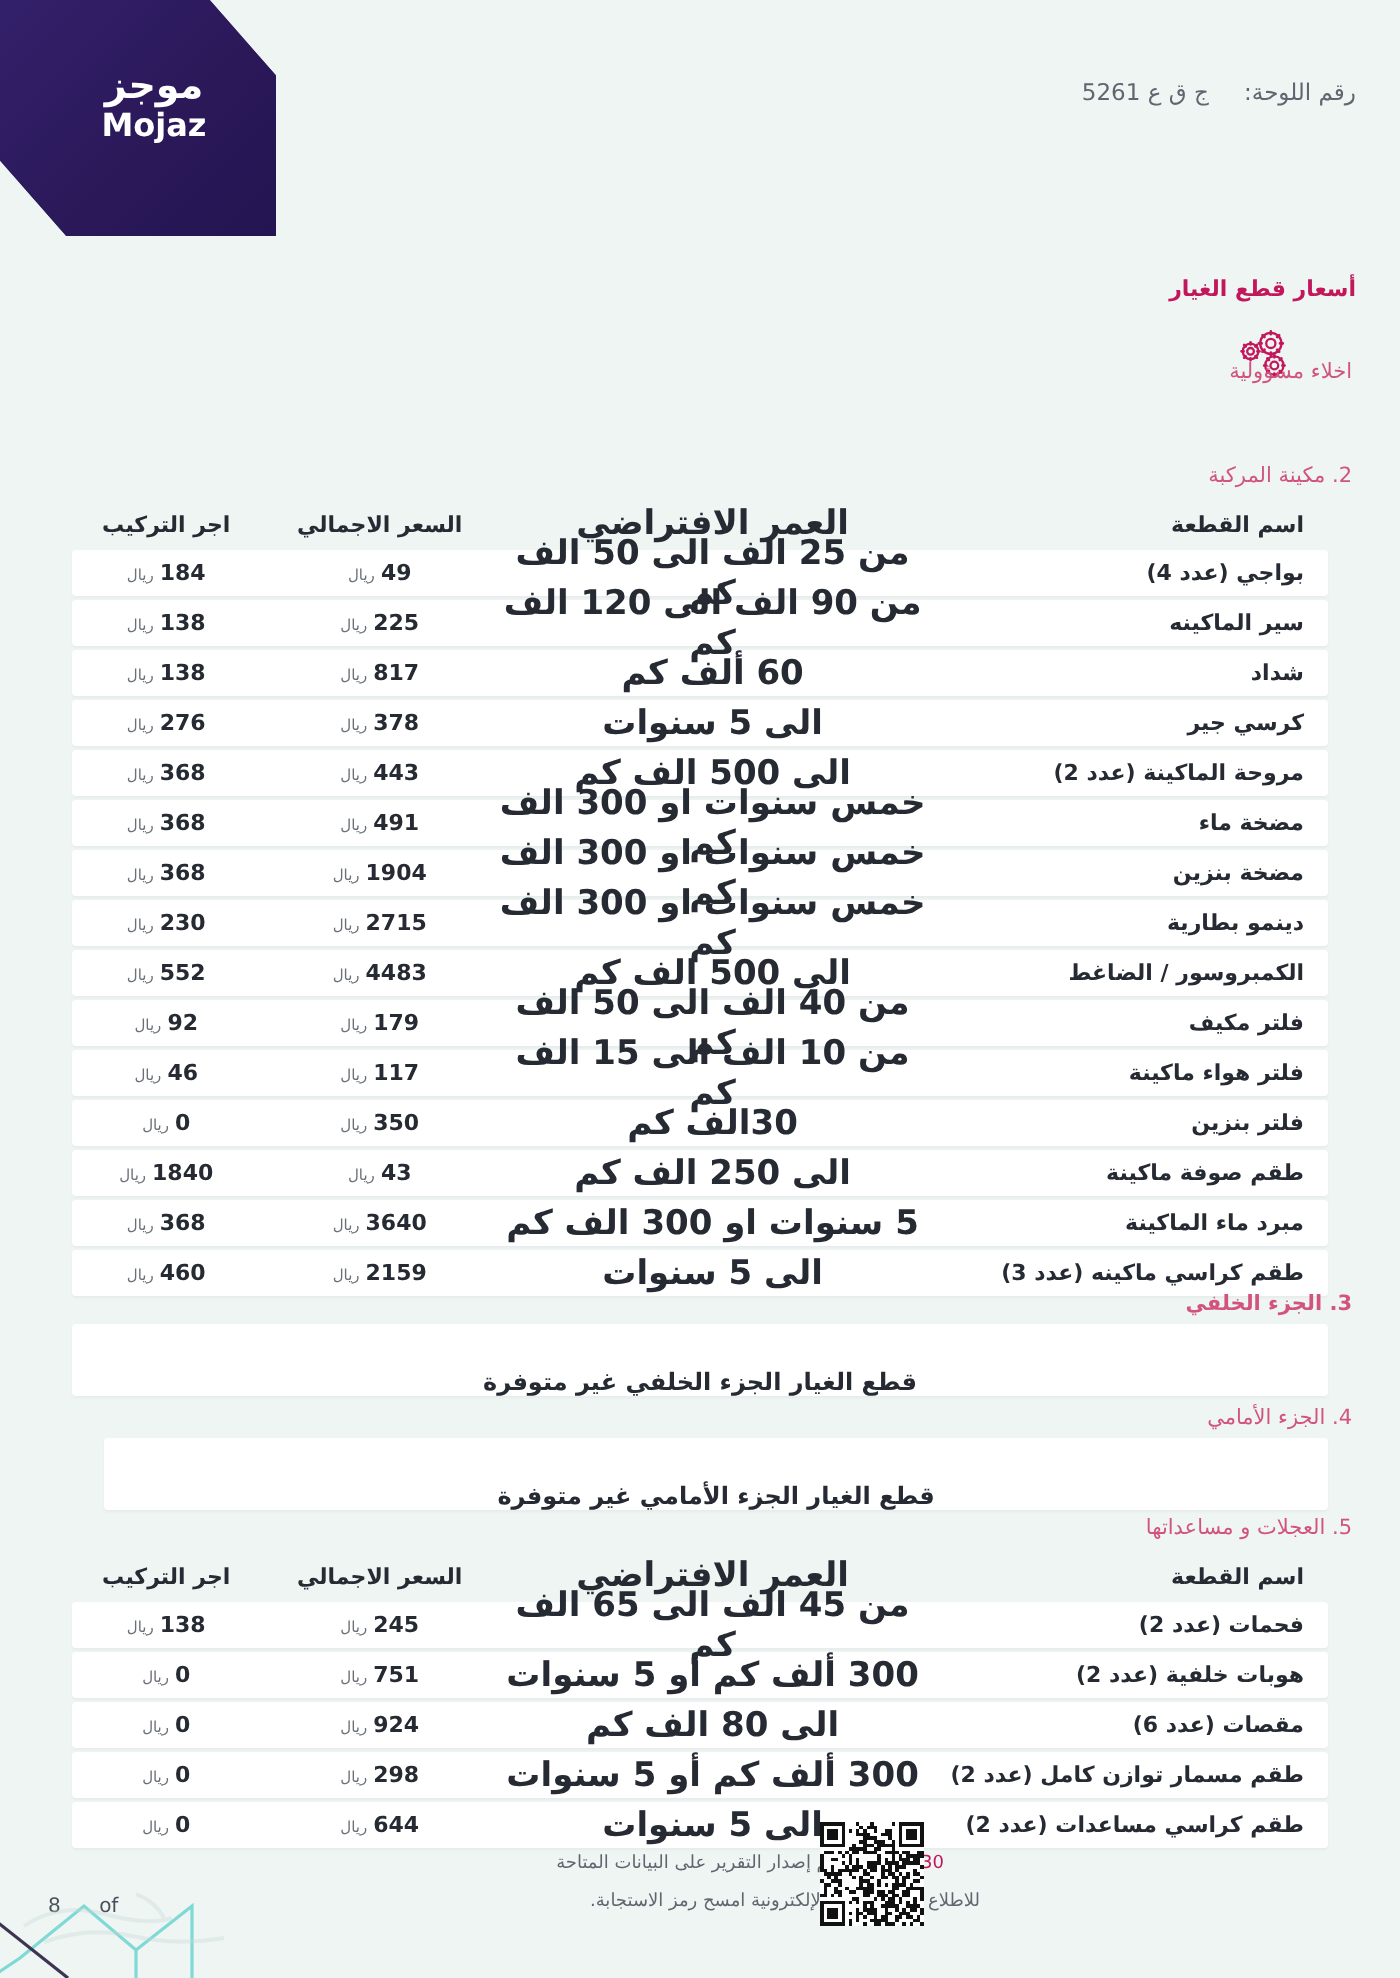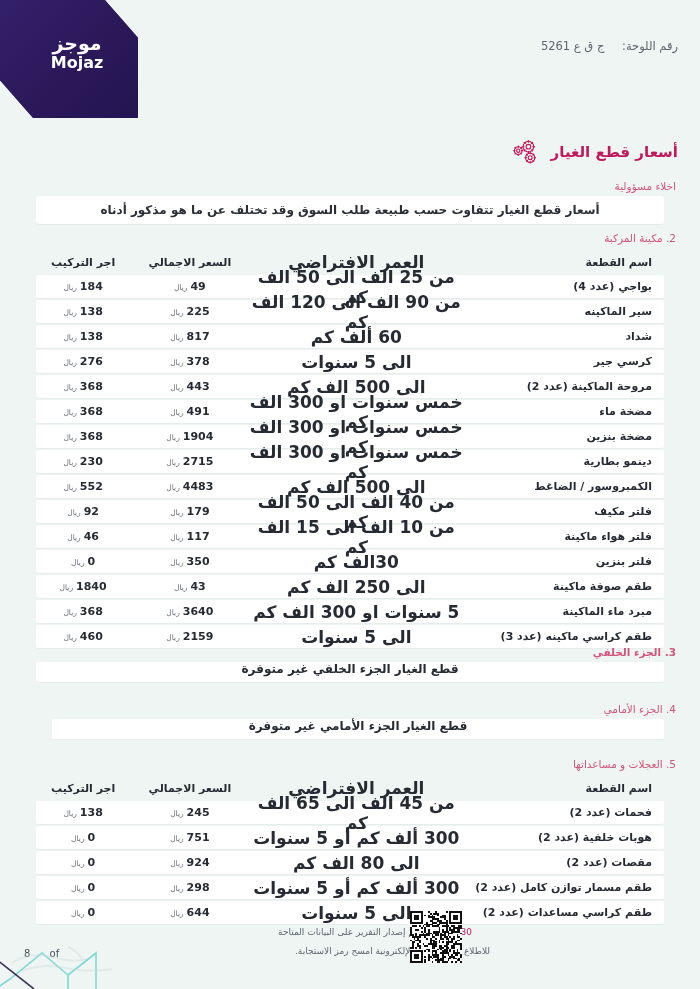--- a/index.html
+++ b/index.html
@@ -50,22 +50,22 @@
     position:absolute;top:36px;right:22px;text-align:right;
     color:#6d7580;font-size:11px;line-height:1.9;
   }
   .hdr-title{font-size:11.5px;color:#5f666f;}
   .hdr-plate{font-size:11.5px;color:#5f666f;}
   .hdr-plate .lbl{margin-left:14px;}
 
   
   .sec-title{
     position:absolute;top:138px;right:22px;
-    display:flex;align-items:center;gap:12px;flex-direction:row;
-    color:#c2185b;font-size:15px;font-weight:bold;
+    display:flex;align-items:center;gap:12px;flex-direction:column;
+    color:#c2185b;font-size:11px;font-weight:bold;
   }
   .gears{width:30px;height:28px;display:block;}
   .disclaim-lbl{
     position:absolute;right:24px;top:180px;
     color:#d2547c;font-size:10.5px;
   }
   .card{
     background:#ffffff;border-radius:3px;
     box-shadow:0 1px 1px rgba(140,150,160,.10);
   }
@@ -96,22 +96,22 @@
   .c-inst{width:15%;text-align:center;}
   .thead .c-name,.thead .c-life,.thead .c-price,.thead .c-inst{
     color:#d2547c;font-size:10.5px;font-weight:normal;
   }
   .trow .c-name{font-size:11px;font-weight:bold;color:#262b33;}
   .trow .c-life{font-size:17px;font-weight:bold;color:#262b33;}
   .trow .c-price,.trow .c-inst{font-size:11px;font-weight:bold;color:#262b33;}
   .cur{font-size:7.5px;font-weight:normal;color:#6a7078;margin-right:3px;}
 
   .na-box{
-    position:absolute;right:36px;left:36px;height:20px;
-    display:flex;align-items:flex-start;justify-content:center;
+    position:absolute;right:36px;left:36px;height:36px;
+    display:flex;align-items:flex-end;justify-content:center;
     background:#fff;border-radius:2px;
     box-shadow:0 1px 1px rgba(150,160,170,.09);
     font-size:12px;font-weight:bold;color:#262b33;
   }
 
   
   .footer{position:absolute;left:0;right:0;bottom:0;height:80px;}
   .foot-txt{
     position:absolute;right:210px;bottom:28px;text-align:right;
     font-size:9px;color:#5f666f;line-height:2.1;
@@ -169,23 +169,20 @@
       </g>
       <g stroke="#c2185b" stroke-width="1.5" stroke-linecap="round">
         <path d="M22 2.2v1.6M22 14.2v1.6M15.2 9h1.6M27.2 9h1.6M17.3 4.3l1.1 1.1M25.6 12.6l1.1 1.1M26.7 4.3l-1.1 1.1M18.4 12.6l-1.1 1.1"></path>
         <path d="M24 15.6v1.3M24 26.1v1.3M18.2 21.5h1.3M28.5 21.5h1.3M20 17.5l.9.9M27.1 24.6l.9.9M28 17.5l-.9.9M20.9 24.6l-.9.9"></path>
         <path d="M10.5 8.4v1.2M10.5 17.4v1.2M5.4 13.5h1.2M14.4 13.5h1.2M6.9 9.9l.85.85M13.25 16.25l.85.85M14.1 9.9l-.85.85M7.75 16.25l-.85.85"></path>
       </g>
     </svg>
   </div>
 
   <div class="disclaim-lbl">اخلاء مسؤولية</div>
-  <div class="disclaim-box card">
-    <span>أسعار قطع الغيار تتفاوت حسب طبيعة طلب السوق وقد تختلف عن ما هو مذكور أدناه</span>
-  </div>
 
   <div class="sec-num" style="top:232px;">2. مكينة المركبة</div>
   <div class="tbl" style="top:252px;">
     <div class="trow thead">
       <div class="c-name">اسم القطعة</div>
       <div class="c-life">العمر الافتراضي</div>
       <div class="c-price">السعر الاجمالي</div>
       <div class="c-inst">اجر التركيب</div>
     </div>
     <div id="engine-rows">
@@ -307,21 +304,21 @@
           <div class="c-price"><span>245</span><span class="cur">ريال</span></div>
           <div class="c-inst"><span>138</span><span class="cur">ريال</span></div>
         </div>
         <div class="trow">
           <div class="c-name">هوبات خلفية (عدد 2)</div>
           <div class="c-life">300 ألف كم أو 5 سنوات</div>
           <div class="c-price"><span>751</span><span class="cur">ريال</span></div>
           <div class="c-inst"><span>0</span><span class="cur">ريال</span></div>
         </div>
         <div class="trow">
-          <div class="c-name">مقصات  (عدد 2)</div>
+          <div class="c-name">مقصات  (عدد 6)</div>
           <div class="c-life">الى 80 الف كم</div>
           <div class="c-price"><span>924</span><span class="cur">ريال</span></div>
           <div class="c-inst"><span>0</span><span class="cur">ريال</span></div>
         </div>
         <div class="trow">
           <div class="c-name">طقم مسمار توازن كامل (عدد 2)</div>
           <div class="c-life">300 ألف كم أو 5 سنوات</div>
           <div class="c-price"><span>298</span><span class="cur">ريال</span></div>
           <div class="c-inst"><span>0</span><span class="cur">ريال</span></div>
         </div>

